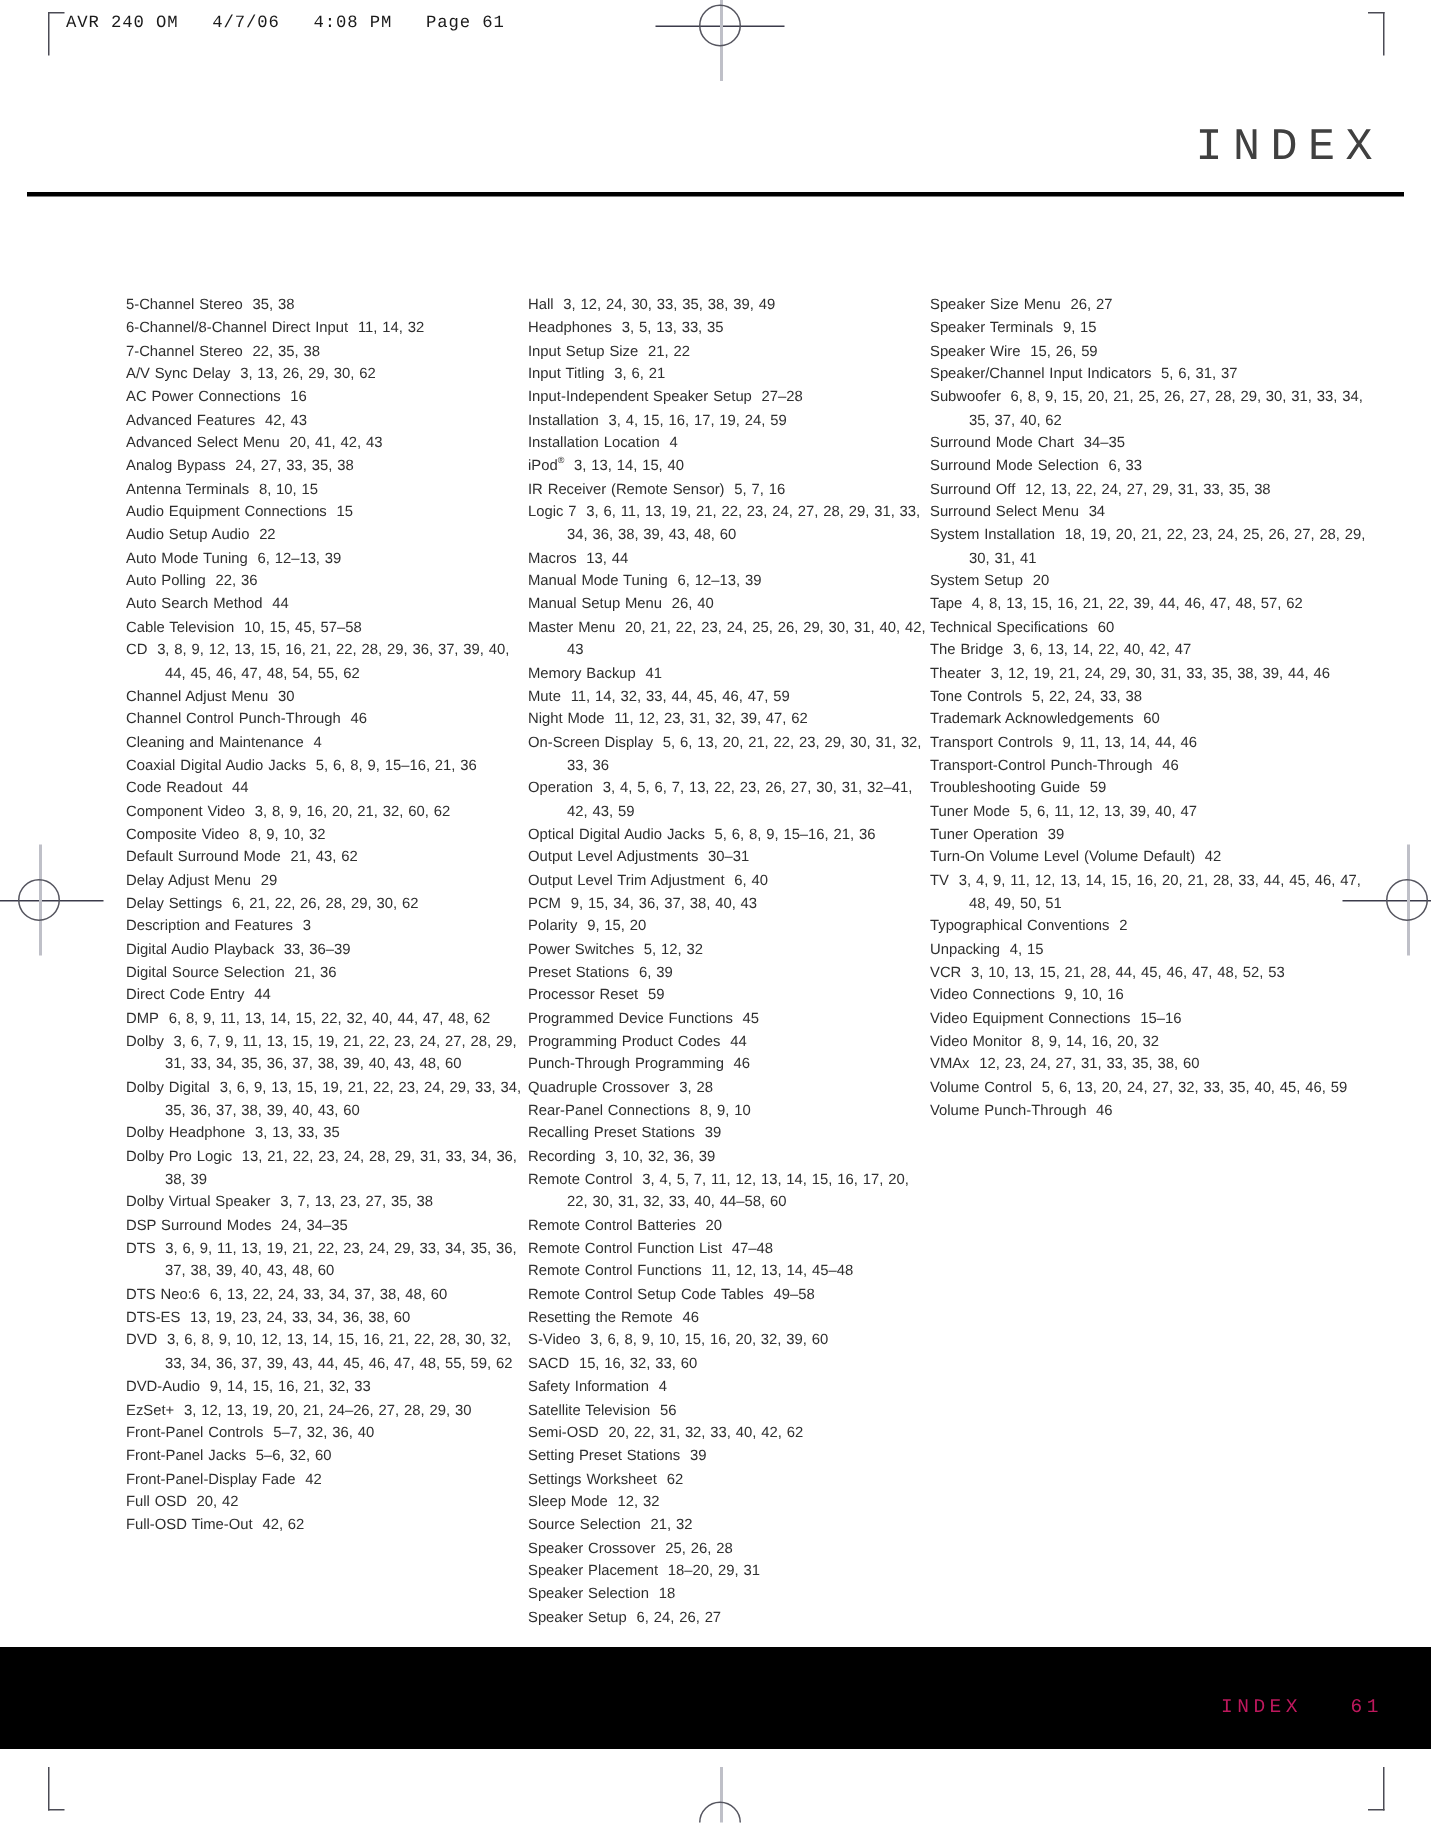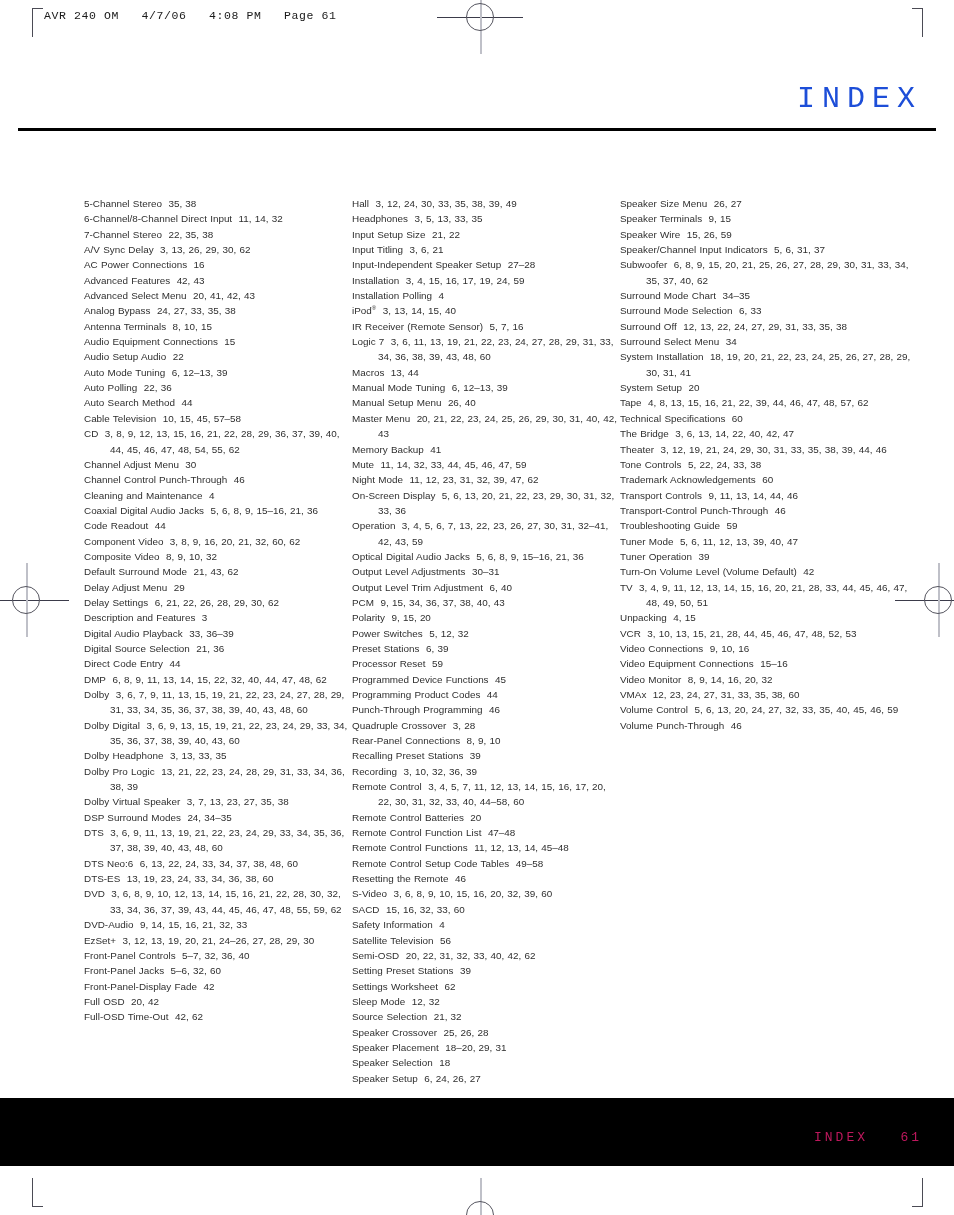--- a/index.html
+++ b/index.html
@@ -77,21 +77,21 @@
   }
 
   
   .page-title {
     position: absolute;
     right: 32px;
     top: 82px;
     font-family: "Liberation Mono", monospace;
     font-size: 30px;
     letter-spacing: 7px;
-    color: #1d4ed8;
+    color: #404040;
     font-weight: normal;
     margin: 0;
   }
   .title-rule {
     position: absolute;
     left: 18px;
     right: 18px;
     top: 128px;
     height: 3px;
     background: #000;
@@ -236,21 +236,21 @@
       <p class="entry"><span class="head">Full OSD</span><span class="pages">&nbsp;&nbsp;20, 42</span></p>
       <p class="entry"><span class="head">Full-OSD Time-Out</span><span class="pages">&nbsp;&nbsp;42, 62</span></p>
     </div>
   <div class="index-col col2">
       <p class="entry"><span class="head">Hall</span><span class="pages">&nbsp;&nbsp;3, 12, 24, 30, 33, 35, 38, 39, 49</span></p>
       <p class="entry"><span class="head">Headphones</span><span class="pages">&nbsp;&nbsp;3, 5, 13, 33, 35</span></p>
       <p class="entry"><span class="head">Input Setup Size</span><span class="pages">&nbsp;&nbsp;21, 22</span></p>
       <p class="entry"><span class="head">Input Titling</span><span class="pages">&nbsp;&nbsp;3, 6, 21</span></p>
       <p class="entry"><span class="head">Input-Independent Speaker Setup</span><span class="pages">&nbsp;&nbsp;27–28</span></p>
       <p class="entry"><span class="head">Installation</span><span class="pages">&nbsp;&nbsp;3, 4, 15, 16, 17, 19, 24, 59</span></p>
-      <p class="entry"><span class="head">Installation Polling</span><span class="pages">&nbsp;&nbsp;4</span></p>
+      <p class="entry"><span class="head">Installation Location</span><span class="pages">&nbsp;&nbsp;4</span></p>
       <p class="entry"><span class="head">iPod</span><sup>®</sup><span class="pages">&nbsp;&nbsp;3, 13, 14, 15, 40</span></p>
       <p class="entry"><span class="head">IR Receiver (Remote Sensor)</span><span class="pages">&nbsp;&nbsp;5, 7, 16</span></p>
       <p class="entry"><span class="head">Logic 7</span><span class="pages">&nbsp;&nbsp;3, 6, 11, 13, 19, 21, 22, 23, 24, 27, 28, 29, 31, 33, 34, 36, 38, 39, 43, 48, 60</span></p>
       <p class="entry"><span class="head">Macros</span><span class="pages">&nbsp;&nbsp;13, 44</span></p>
       <p class="entry"><span class="head">Manual Mode Tuning</span><span class="pages">&nbsp;&nbsp;6, 12–13, 39</span></p>
       <p class="entry"><span class="head">Manual Setup Menu</span><span class="pages">&nbsp;&nbsp;26, 40</span></p>
       <p class="entry"><span class="head">Master Menu</span><span class="pages">&nbsp;&nbsp;20, 21, 22, 23, 24, 25, 26, 29, 30, 31, 40, 42, 43</span></p>
       <p class="entry"><span class="head">Memory Backup</span><span class="pages">&nbsp;&nbsp;41</span></p>
       <p class="entry"><span class="head">Mute</span><span class="pages">&nbsp;&nbsp;11, 14, 32, 33, 44, 45, 46, 47, 59</span></p>
       <p class="entry"><span class="head">Night Mode</span><span class="pages">&nbsp;&nbsp;11, 12, 23, 31, 32, 39, 47, 62</span></p>
@@ -309,20 +309,21 @@
       <p class="entry"><span class="head">Theater</span><span class="pages">&nbsp;&nbsp;3, 12, 19, 21, 24, 29, 30, 31, 33, 35, 38, 39, 44, 46</span></p>
       <p class="entry"><span class="head">Tone Controls</span><span class="pages">&nbsp;&nbsp;5, 22, 24, 33, 38</span></p>
       <p class="entry"><span class="head">Trademark Acknowledgements</span><span class="pages">&nbsp;&nbsp;60</span></p>
       <p class="entry"><span class="head">Transport Controls</span><span class="pages">&nbsp;&nbsp;9, 11, 13, 14, 44, 46</span></p>
       <p class="entry"><span class="head">Transport-Control Punch-Through</span><span class="pages">&nbsp;&nbsp;46</span></p>
       <p class="entry"><span class="head">Troubleshooting Guide</span><span class="pages">&nbsp;&nbsp;59</span></p>
       <p class="entry"><span class="head">Tuner Mode</span><span class="pages">&nbsp;&nbsp;5, 6, 11, 12, 13, 39, 40, 47</span></p>
       <p class="entry"><span class="head">Tuner Operation</span><span class="pages">&nbsp;&nbsp;39</span></p>
       <p class="entry"><span class="head">Turn-On Volume Level (Volume Default)</span><span class="pages">&nbsp;&nbsp;42</span></p>
       <p class="entry"><span class="head">TV</span><span class="pages">&nbsp;&nbsp;3, 4, 9, 11, 12, 13, 14, 15, 16, 20, 21, 28, 33, 44, 45, 46, 47, 48, 49, 50, 51</span></p>
+      <p class="entry"><span class="head">Typographical Conventions</span><span class="pages">&nbsp;&nbsp;2</span></p>
       <p class="entry"><span class="head">Unpacking</span><span class="pages">&nbsp;&nbsp;4, 15</span></p>
       <p class="entry"><span class="head">VCR</span><span class="pages">&nbsp;&nbsp;3, 10, 13, 15, 21, 28, 44, 45, 46, 47, 48, 52, 53</span></p>
       <p class="entry"><span class="head">Video Connections</span><span class="pages">&nbsp;&nbsp;9, 10, 16</span></p>
       <p class="entry"><span class="head">Video Equipment Connections</span><span class="pages">&nbsp;&nbsp;15–16</span></p>
       <p class="entry"><span class="head">Video Monitor</span><span class="pages">&nbsp;&nbsp;8, 9, 14, 16, 20, 32</span></p>
       <p class="entry"><span class="head">VMAx</span><span class="pages">&nbsp;&nbsp;12, 23, 24, 27, 31, 33, 35, 38, 60</span></p>
       <p class="entry"><span class="head">Volume Control</span><span class="pages">&nbsp;&nbsp;5, 6, 13, 20, 24, 27, 32, 33, 35, 40, 45, 46, 59</span></p>
       <p class="entry"><span class="head">Volume Punch-Through</span><span class="pages">&nbsp;&nbsp;46</span></p>
     </div>
 </div>

